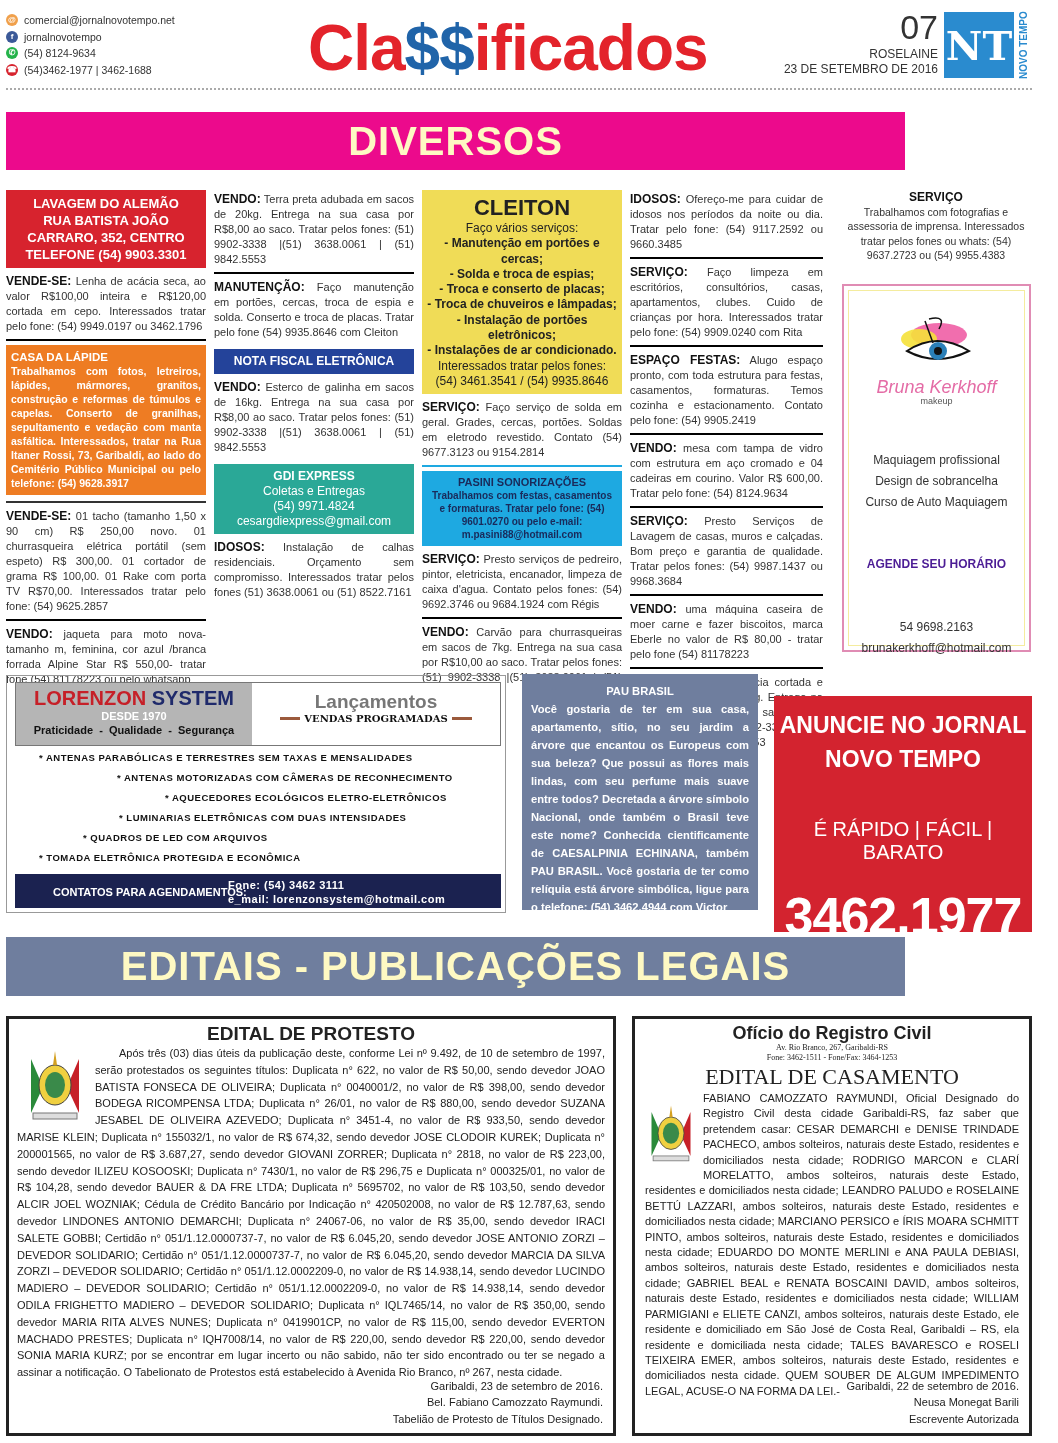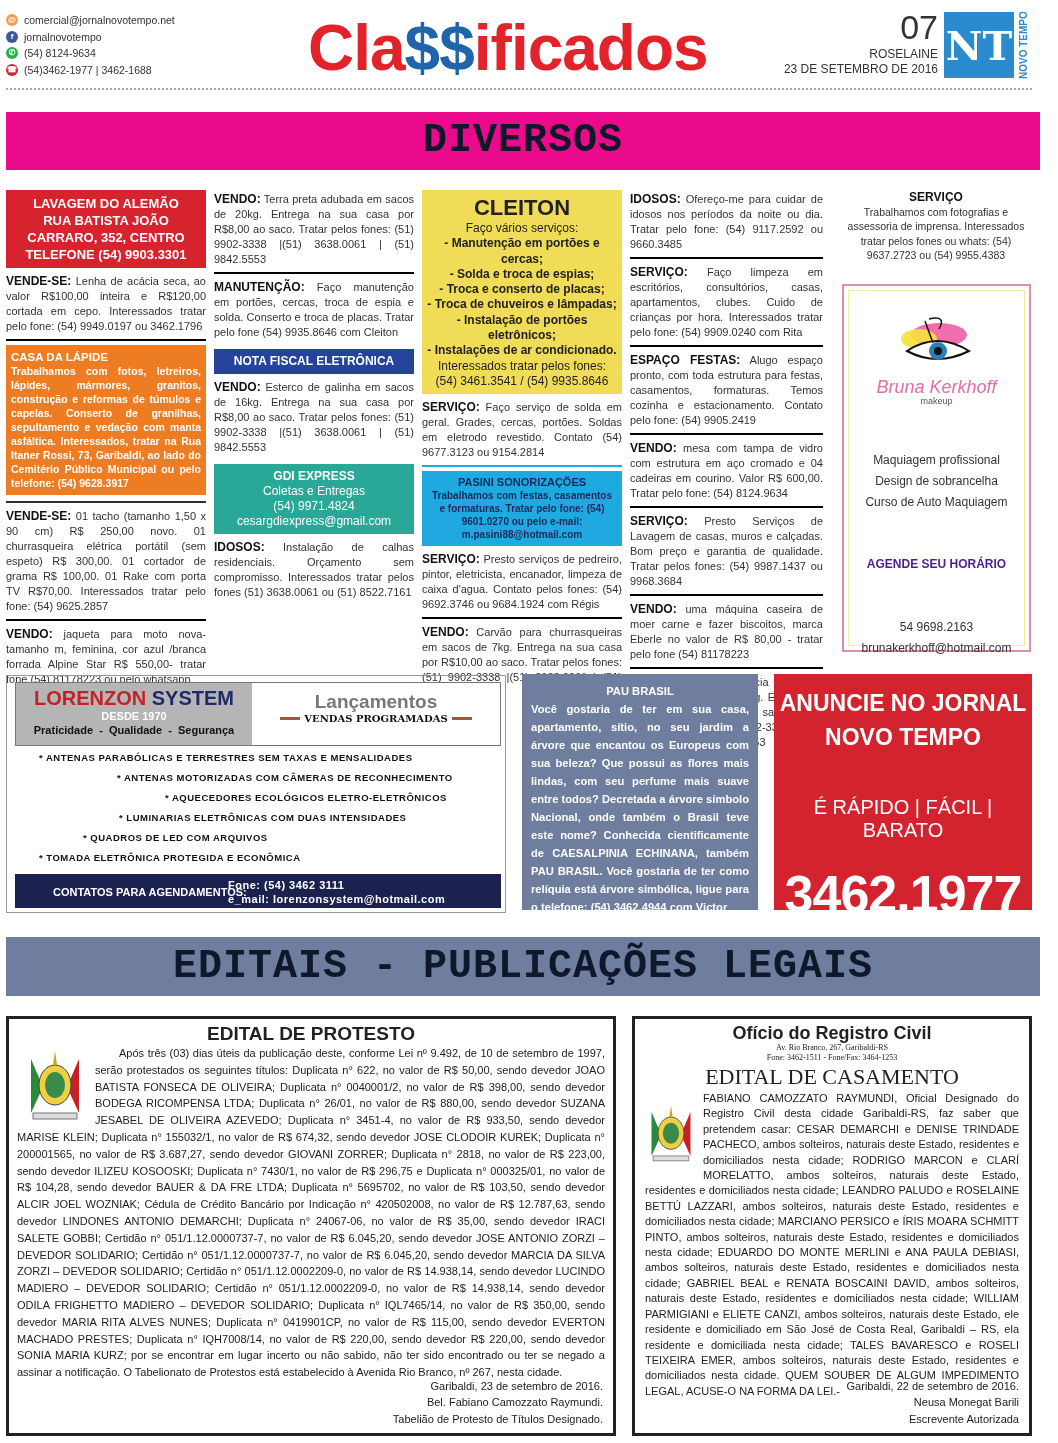--- a/index.html
+++ b/index.html
@@ -12,21 +12,21 @@
 .logo-title{position:absolute;left:308px;top:8px;font-size:64px;font-weight:bold;color:#e3232b;letter-spacing:-1px;line-height:80px}
 .logo-title .d{color:#2064a9}
 .pageinfo{position:absolute;right:120px;top:8px;text-align:right;color:#333}
 .pageinfo .num{font-size:34px;line-height:38px}
 .pageinfo .city{font-size:12px;line-height:16px}
 .pageinfo .date{font-size:12px;line-height:15px}
 .ntlogo{position:absolute;left:944px;top:12px;width:70px;height:66px;background:#2a8bcf;color:#fff;font-weight:bold;font-size:40px;display:flex;align-items:center;justify-content:center;font-family:"DejaVu Serif",serif}
 .ntside{position:absolute;left:1018px;top:10px;width:20px;height:70px;writing-mode:vertical-rl;transform:rotate(180deg);font-size:10px;font-weight:bold;color:#2a8bcf;text-align:center}
 .dotline{position:absolute;left:6px;top:88px;width:1026px;border-top:2px dotted #aaa}
 
-.banner{position:absolute;left:6px;width:1034px;color:#0f172a;font-weight:bold;text-align:center;font-family:Liberation Mono, monospace;letter-spacing:1px;transform-origin:center}
+.banner{position:absolute;left:6px;width:899px;color:#fef9c3;font-weight:bold;text-align:center;font-family:Liberation Sans, sans-serif;letter-spacing:1px;transform-origin:center}
 .banner.pink{top:112px;height:58px;background:#ec0a8c;font-size:40px;line-height:58px}
 .banner.slate{top:937px;height:59px;background:#6f7e9e;font-size:40px;line-height:59px}
 
 .col{position:absolute;top:190px;width:200px;font-size:11px;line-height:15px;color:#333}
 .col .ad{padding:2px 0 5px 0;border-bottom:2px solid #000000;text-align:justify;margin-bottom:4px}
 .col .ad.noline{border-bottom:none}
 .col .ad b{font-weight:bold;color:#111;font-size:12px}
 .box{color:#fff;font-weight:bold;text-align:center;padding:5px 5px;margin-bottom:4px}
 .box.red{background:#d7232e;font-size:13px;line-height:17px}
 .box.orange{background:#ee7c23;font-size:10.5px;line-height:14px;text-align:justify;text-align-last:left}
@@ -62,21 +62,21 @@
 .lz-vend:before,.lz-vend:after{content:"";width:20px;height:3px;background:#9b5a3c}
 .lz-list{position:absolute;left:0;top:76px;width:100%;font-size:9.5px;font-weight:bold;color:#111;letter-spacing:0.5px}
 .lz-list .it{position:absolute;white-space:nowrap}
 .lz-foot{position:absolute;left:8px;bottom:4px;width:486px;height:34px;background:#1b2250;color:#fff;font-weight:bold}
 .lz-foot .l{position:absolute;left:38px;top:12px;font-size:11px}
 .lz-foot .r{position:absolute;left:213px;top:4px;font-size:11px;letter-spacing:0.5px;line-height:14px}
 
 .pau{position:absolute;left:522px;top:674px;width:236px;height:236px;background:#6f7e9e;color:#fff;font-weight:bold;font-size:11.2px;line-height:18px;padding:8px 9px;text-align:justify}
 .pau .t{display:block;text-align:center}
 
-.anuncie{position:absolute;left:774px;top:674px;width:258px;height:236px;background:#d3232f;color:#fff;text-align:center}
+.anuncie{position:absolute;left:774px;top:696px;width:258px;height:236px;background:#d3232f;color:#fff;text-align:center}
 .anuncie .h{font-weight:bold;font-size:23px;line-height:34px;margin-top:12px}
 .anuncie .s{font-size:20px;margin-top:42px}
 .anuncie .n{font-weight:bold;font-size:52px;margin-top:22px;letter-spacing:-1px}
 
 .edital{position:absolute;top:1016px;border:3px solid #222;background:#fff;font-size:11px;line-height:16.8px;color:#222}
 .ed1{left:6px;width:610px;height:420px;padding:4px 8px}
 .ed2{left:632px;width:400px;height:420px;padding:4px 10px}
 .ed1 h2{text-align:center;font-size:19px;line-height:22px;font-weight:bold}
 .crest{float:left;width:64px;height:78px;margin:2px 8px 2px 6px;position:relative}
 .just{text-align:justify}

